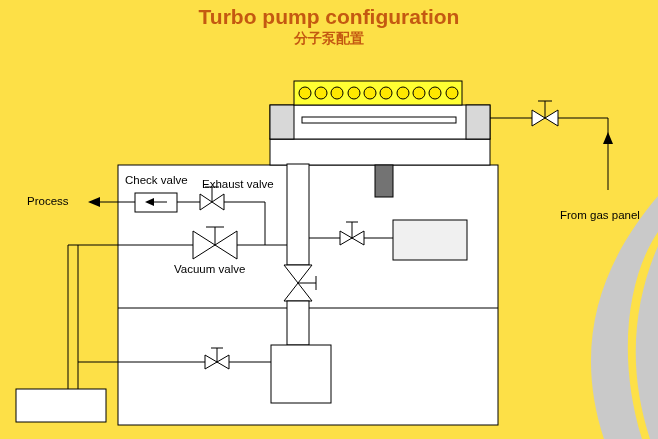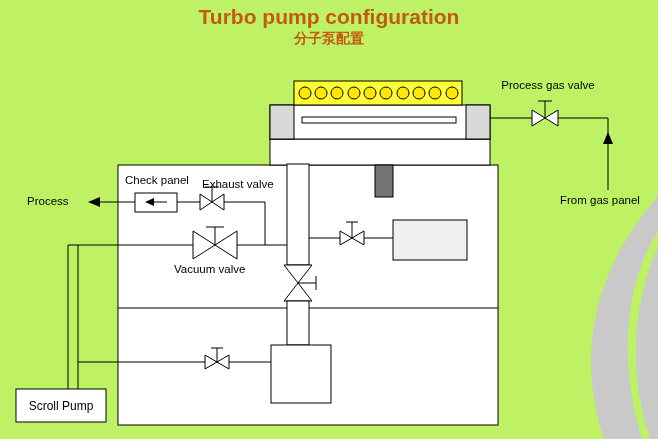--- a/index.html
+++ b/index.html
@@ -1,16 +1,16 @@
 <!DOCTYPE html>
 <html><head>
 <meta charset="utf-8">
 <style>
   html,body{margin:0;padding:0;background:#ffffff;}
-  .stage{position:relative;width:658px;height:439px;background:#bef264;overflow:hidden;
+  .stage{position:relative;width:658px;height:439px;background:#fde047;overflow:hidden;
          font-family:"Liberation Sans",sans-serif;color:#000;text-decoration:underline;}
   .stage svg{position:absolute;left:0;top:0;}
   .lbl{position:absolute;font-size:11.5px;line-height:1.18;white-space:nowrap;}
   .lbl.wrap{white-space:normal;}
   .title{position:absolute;left:0;top:5px;width:658px;text-align:center;
          font-weight:bold;font-size:21px;color:#C45911;}
   .subtitle{position:absolute;left:0;top:30px;width:658px;text-align:center;
          font-weight:bold;font-size:14px;color:#C45911;}
 </style>
 </head>
@@ -117,20 +117,18 @@
   </g>
   <rect x="287" y="301" width="22" height="44" fill="#ffffff" stroke="#000"></rect>
 
   <rect x="271" y="345" width="60" height="58" fill="#ffffff" stroke="#000"></rect>
   <rect x="16" y="389" width="90" height="33" fill="#ffffff" stroke="#000"></rect>
 </svg>
 
   <div class="title">Turbo pump configuration</div>
   <div class="subtitle">分子泵配置</div>
 
-  <div class="lbl" style="left:494px;top:79px;width:108px;text-align:center">Process gas valve</div>
-  <div class="lbl" style="left:560px;top:194px">From gas panel</div>
+  <div class="lbl" style="left:560px;top:209px">From gas panel</div>
   <div class="lbl" style="left:27px;top:195px">Process</div>
-  <div class="lbl" style="left:125px;top:174px">Check panel</div>
+  <div class="lbl" style="left:125px;top:174px">Check valve</div>
   <div class="lbl" style="left:202px;top:178px">Exhaust valve</div>
   <div class="lbl" style="left:174px;top:263px">Vacuum valve</div>
-  <div class="lbl" style="left:16px;top:399px;width:90px;text-align:center;font-size:12px">Scroll Pump</div>
 </div>
 
 </body></html>

